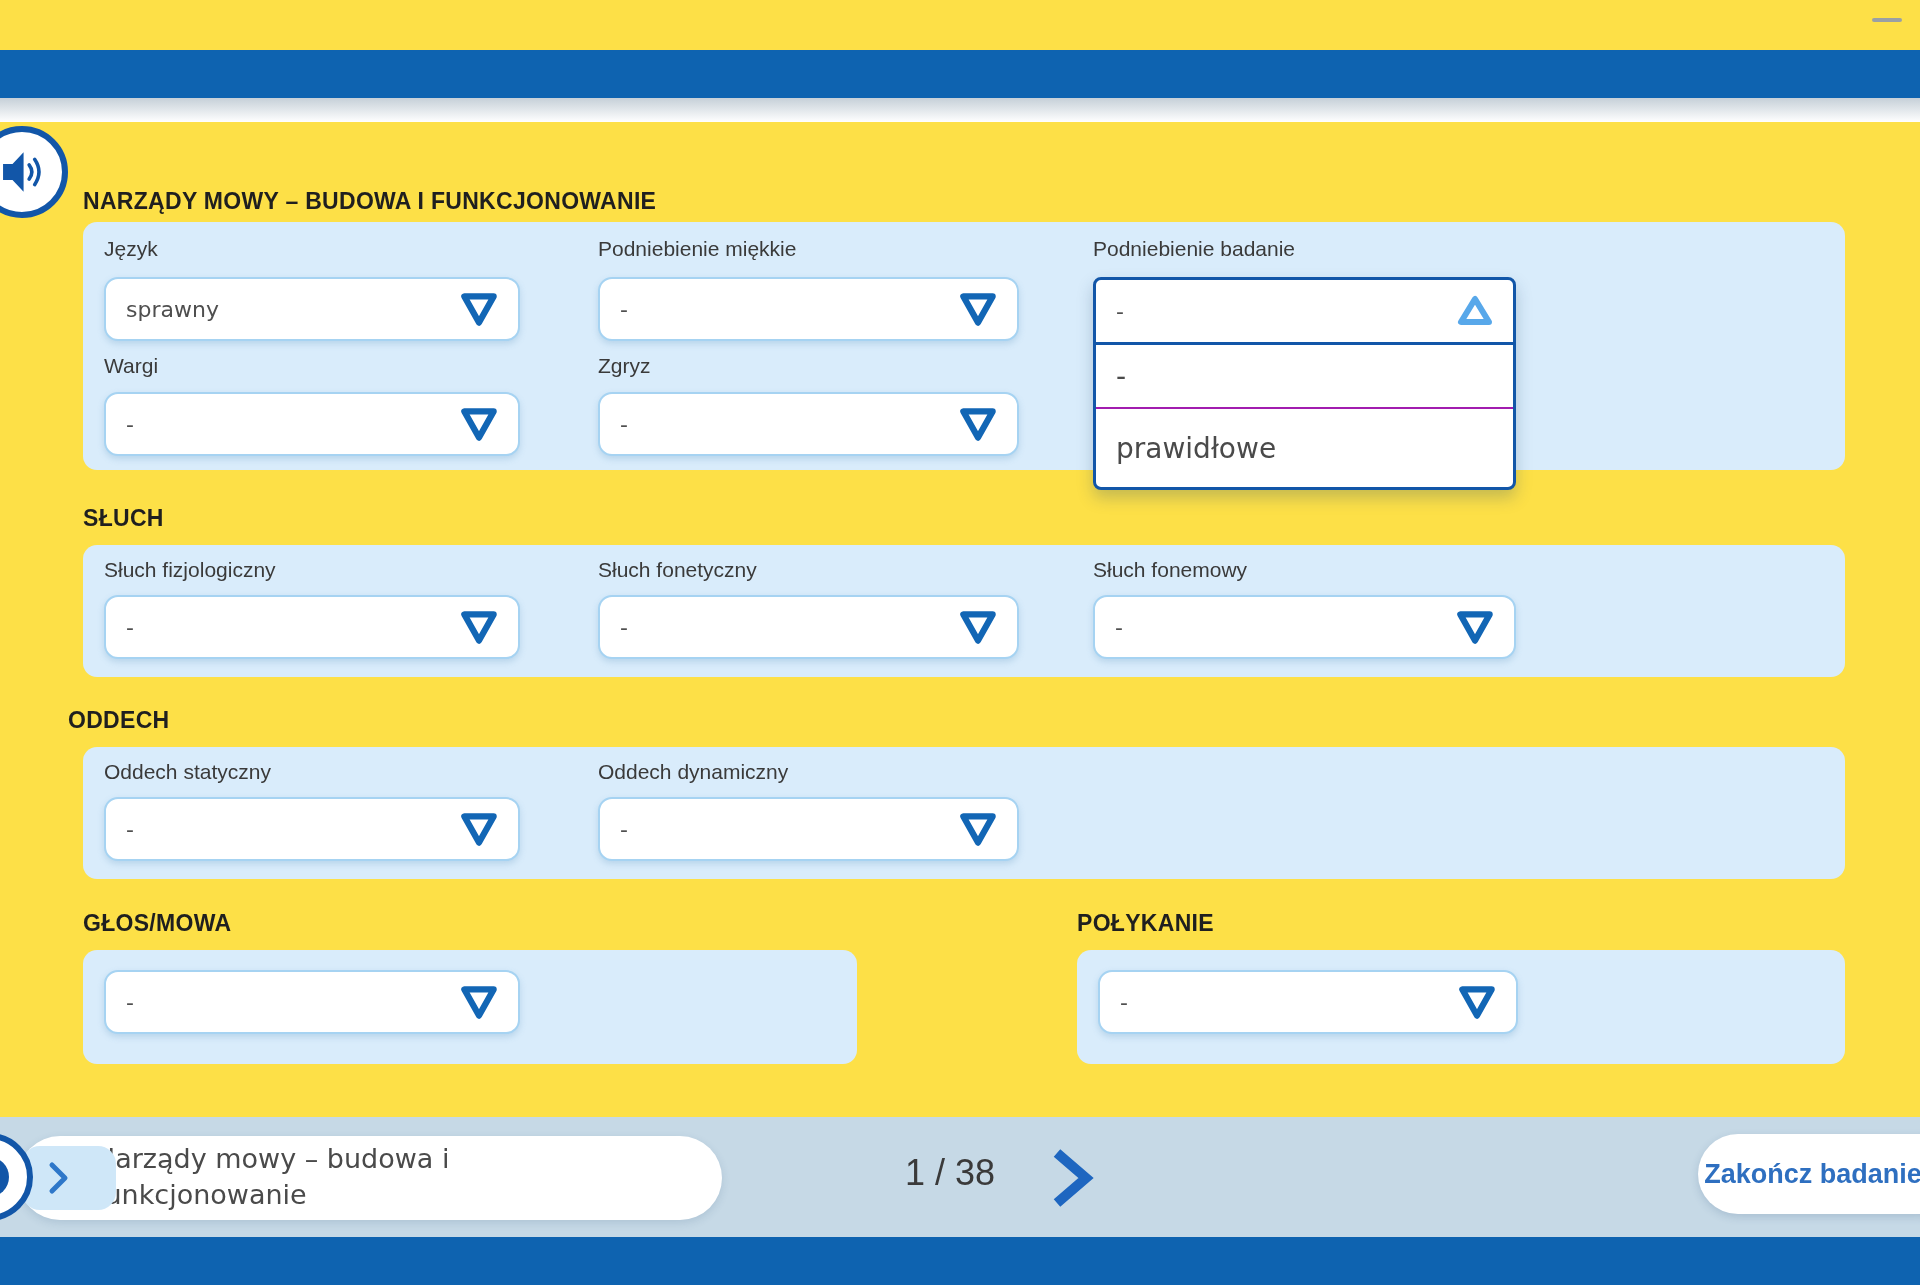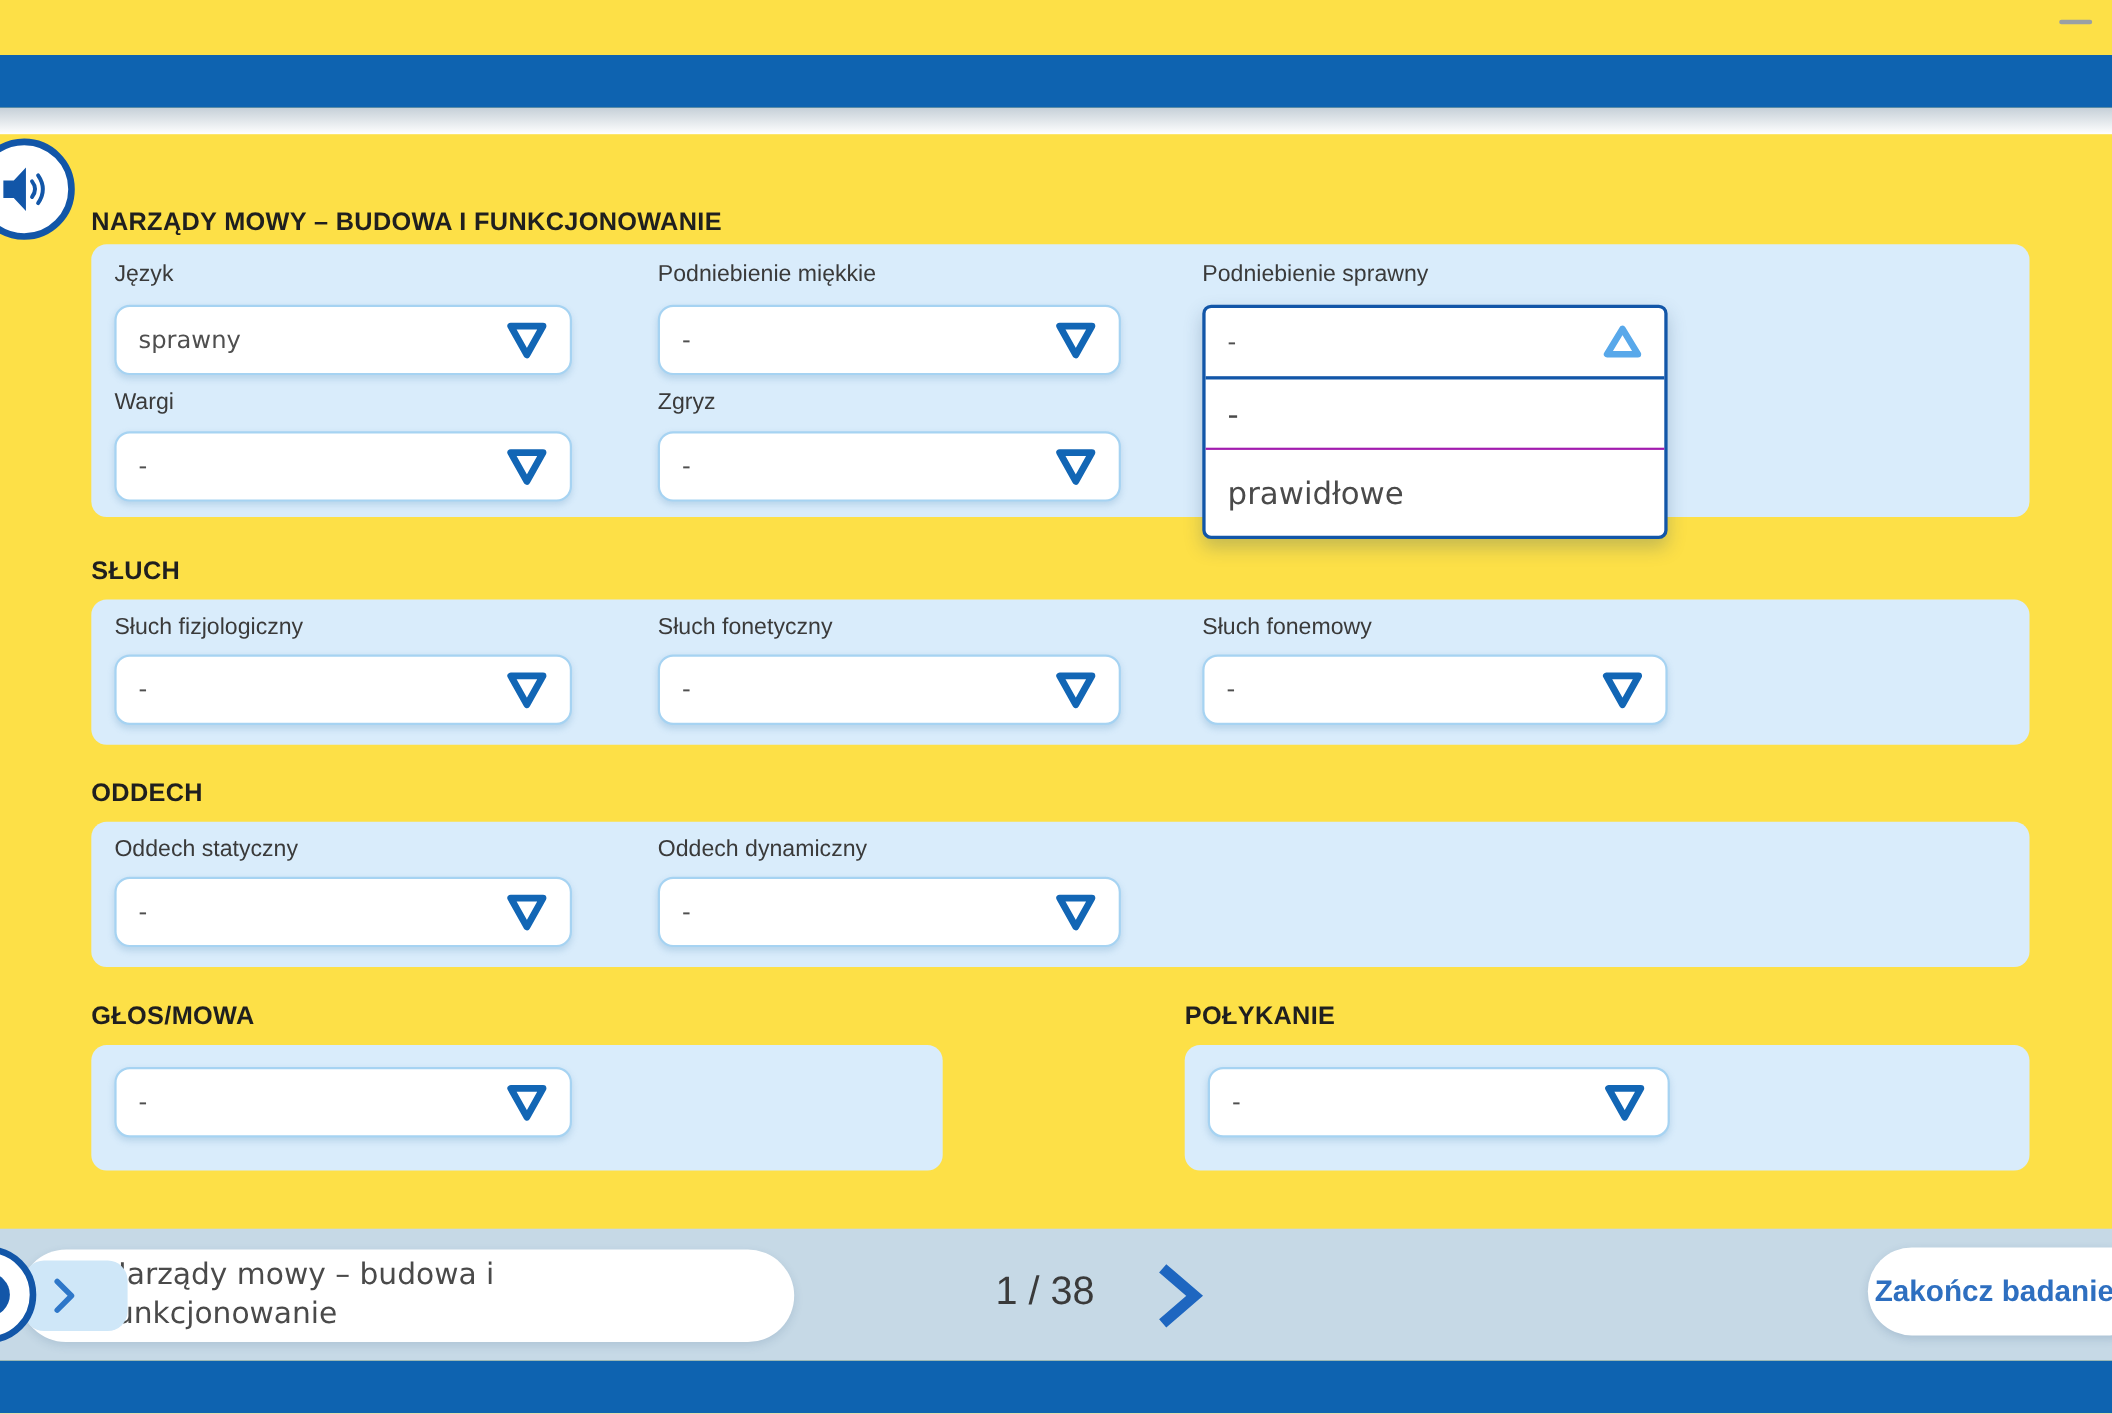--- a/index.html
+++ b/index.html
@@ -93,21 +93,21 @@
   </div>
 
   <div class="abs flabel" style="left:598px;top:237px;text-align:center;">Podniebienie miękkie</div>
   <div class="abs field" style="left:598px;top:277px;width:421px;height:64px;">
     <span class="fvalue">-</span>
     <svg class="chev" width="46" height="42" viewBox="0 0 44 40">
       <path d="M8 8 L36 8 L22 33 Z" fill="#fff" stroke="#1266b5" stroke-width="6" stroke-linejoin="round"></path>
     </svg>
   </div>
 
-  <div class="abs flabel" style="left:1093px;top:237px;">Podniebienie sprawny</div>
+  <div class="abs flabel" style="left:1093px;top:237px;">Podniebienie badanie</div>
 
   <div class="abs open-dd" style="left:1093px;top:277px;width:423px;">
     <div class="dd-select">
       <span class="fvalue">-</span>
       <svg class="chev" width="44" height="40" viewBox="0 0 44 40">
         <path d="M8 31 L36 31 L22 8 Z" fill="#fff" stroke="#58a8ea" stroke-width="6" stroke-linejoin="round"></path>
       </svg>
     </div>
     <div class="dd-opt" style="height:62px;">
       <span>-</span>
@@ -153,21 +153,21 @@
   </div>
 
   <div class="abs flabel" style="left:1093px;top:558px;">Słuch fonemowy</div>
   <div class="abs field" style="left:1093px;top:595px;width:423px;height:64px;">
     <span class="fvalue">-</span>
     <svg class="chev" width="46" height="42" viewBox="0 0 44 40">
       <path d="M8 8 L36 8 L22 33 Z" fill="#fff" stroke="#1266b5" stroke-width="6" stroke-linejoin="round"></path>
     </svg>
   </div>
 
-  <div class="abs sec-heading" style="left:83px;top:707px;">ODDECH</div>
+  <div class="abs sec-heading" style="left:68px;top:707px;">ODDECH</div>
   <div class="abs panel" style="left:83px;top:747px;width:1762px;height:132px;"></div>
 
   <div class="abs flabel" style="left:104px;top:760px;">Oddech statyczny</div>
   <div class="abs field" style="left:104px;top:797px;width:416px;height:64px;">
     <span class="fvalue">-</span>
     <svg class="chev" width="46" height="42" viewBox="0 0 44 40">
       <path d="M8 8 L36 8 L22 33 Z" fill="#fff" stroke="#1266b5" stroke-width="6" stroke-linejoin="round"></path>
     </svg>
   </div>
 

